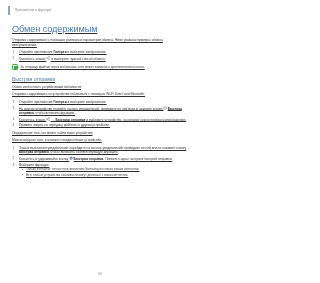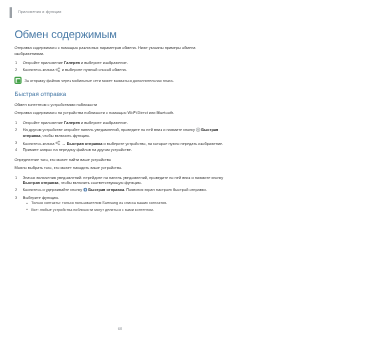--- a/index.html
+++ b/index.html
@@ -14,20 +14,21 @@
     color: #2b2b2b;
     overflow: hidden;
     position: relative;
   }
 
   .page {
     position: absolute;
     inset: 0;
     padding: 6px 12px 0 12px;
     box-sizing: border-box;
+    text-decoration: underline;
   }
 
   
   .header {
     position: relative;
     height: 12px;
     margin-bottom: 6px;
   }
   .header-rule {
     position: absolute;

